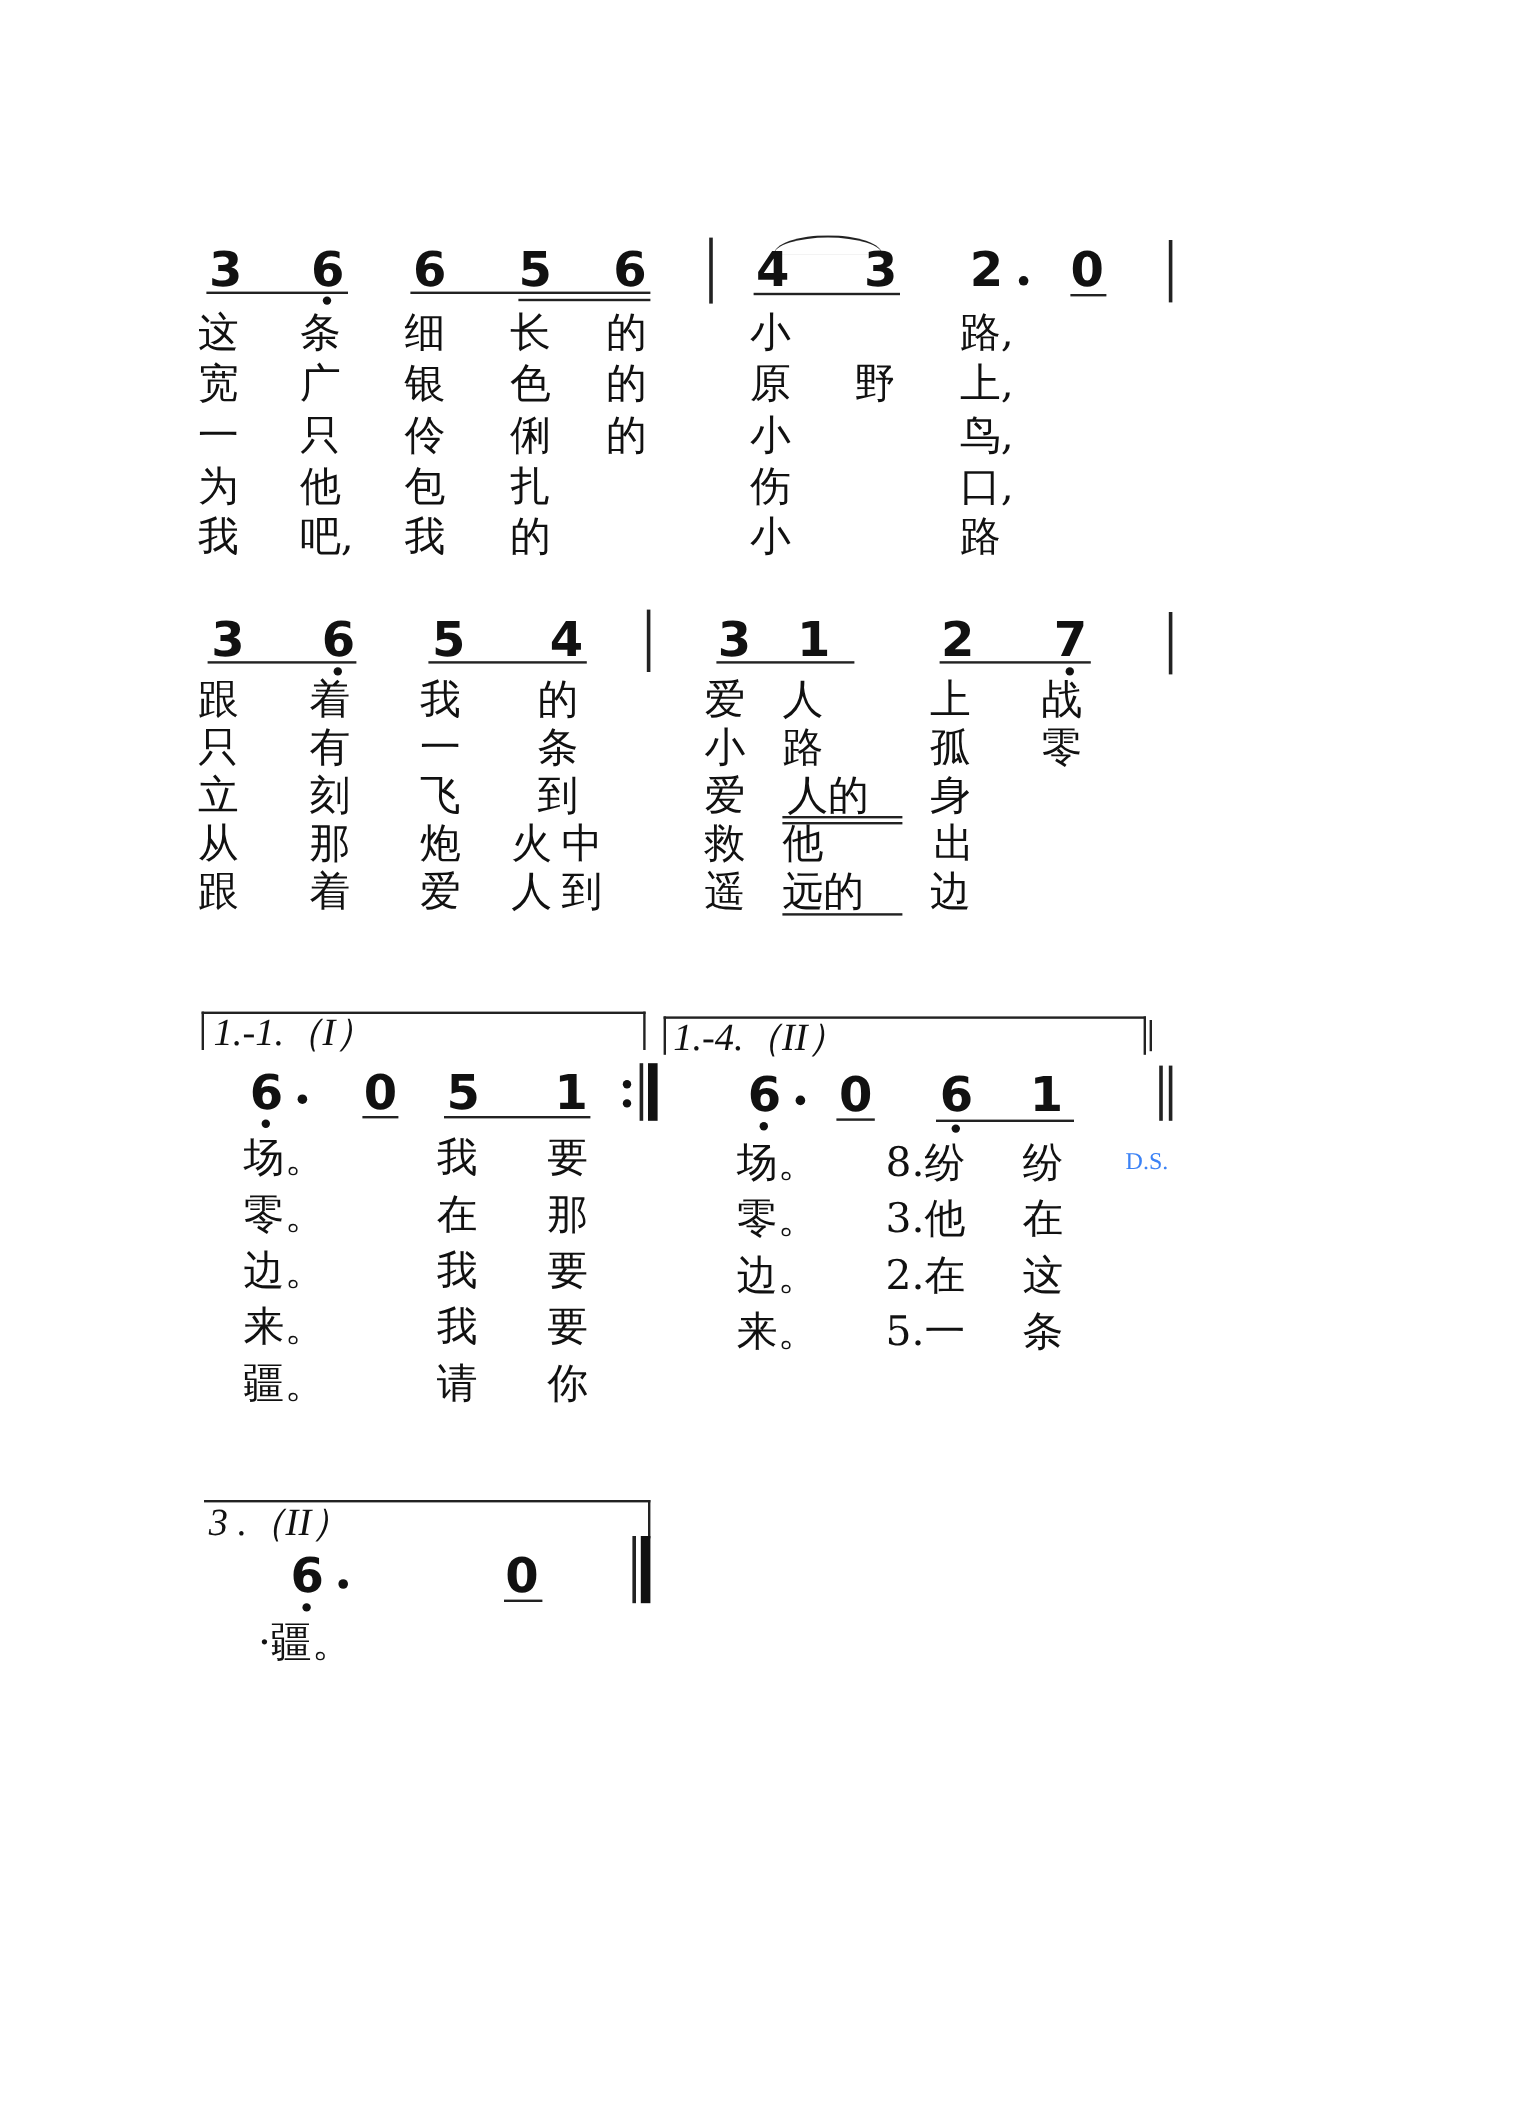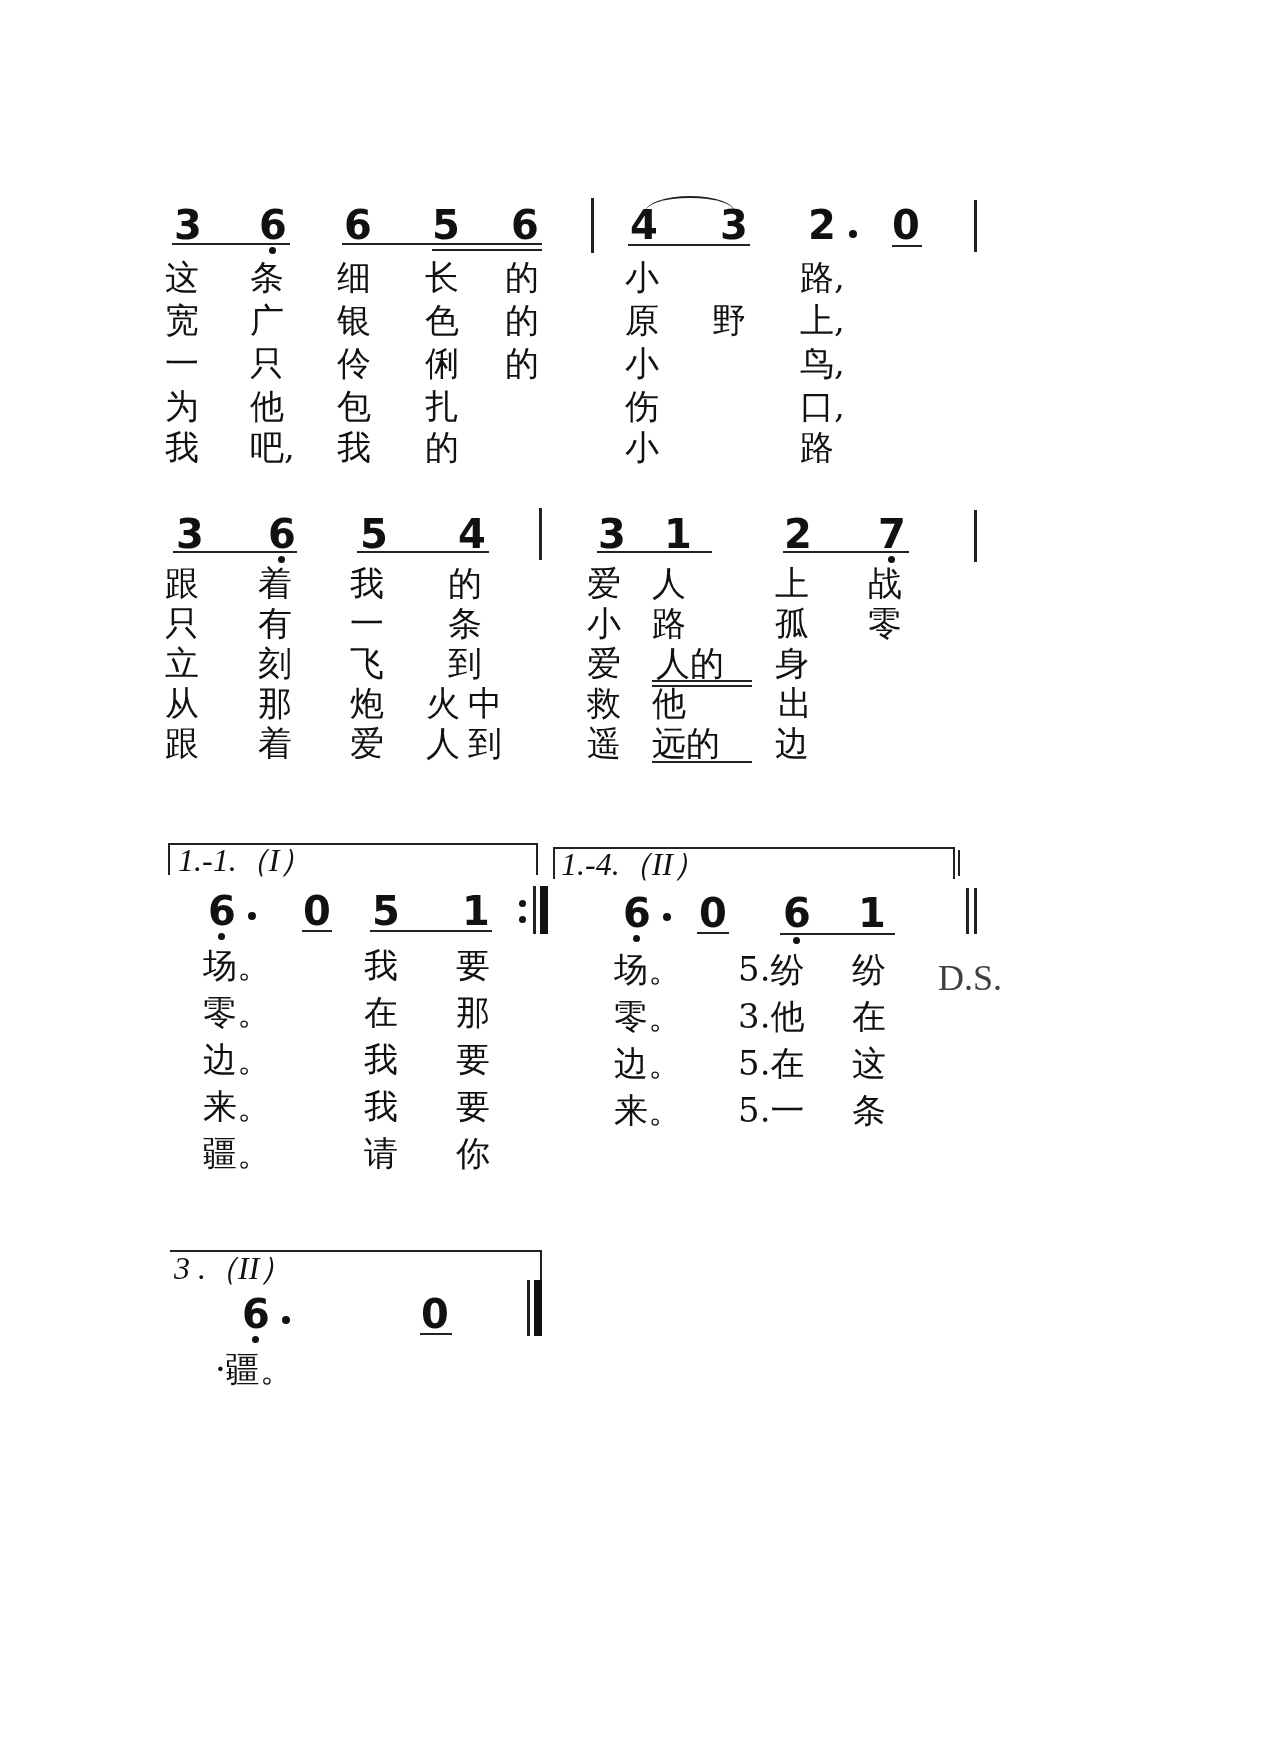--- a/index.html
+++ b/index.html
@@ -6,21 +6,21 @@
   body { width: 1272px; height: 1761px; position: relative; overflow: hidden; color: #111; }
   .note { position: absolute; font-family: "DejaVu Sans", sans-serif; font-weight: bold; font-size: 40px; line-height: 44px; width: 40px; text-align: center; color: #111; }
   .dot-below { position: absolute; width: 7px; height: 7px; border-radius: 50%; background: #111; }
   .aug { position: absolute; width: 8px; height: 8px; border-radius: 50%; background: #111; }
   .uline { position: absolute; height: 2px; background: #222; }
   .bar { position: absolute; width: 3px; background: #222; }
   .bar-thick { position: absolute; width: 8px; background: #111; }
   .lyric { position: absolute; font-family: "DejaVu Serif", serif; font-size: 34px; line-height: 40px; color: #111; white-space: nowrap; }
   .volta { position: absolute; border-top: 2px solid #222; border-left: 2px solid #222; border-right: 2px solid #222; height: 32px; }
   .volta-label { position: absolute; font-family: "Liberation Serif", serif; font-style: italic; font-size: 32px; line-height: 34px; color: #111; white-space: nowrap; }
-  .ds { position: absolute; font-family: "Liberation Serif", serif; font-size: 36px; color: #404040; }
+  .ds { position: absolute; font-family: "Liberation Serif", serif; font-size: 20px; color: #3b82f6; }
   .repeat-dot { position: absolute; width: 7px; height: 7px; border-radius: 50%; background: #111; }
   .slur { position: absolute; border-top: 2px solid #222; border-radius: 50% 50% 0 0 / 100% 100% 0 0; height: 14px; }
 </style>
 </head>
 <body>
 
 <div>
 
   <div class="note" style="left:168px;top:203px;">3</div>
   <div class="note" style="left:253px;top:203px;">6</div>
@@ -221,29 +221,29 @@
     <div class="lyric" style="left:364px;top:1086px;">我</div>
     <div class="lyric" style="left:456px;top:1086px;">要</div>
 
     <div class="lyric" style="left:203px;top:1133px;">疆。</div>
     <div class="lyric" style="left:364px;top:1133px;">请</div>
     <div class="lyric" style="left:456px;top:1133px;">你</div>
   </div>
 
   <div>
     <div class="lyric" style="left:614px;top:949px;">场。</div>
-    <div class="lyric" style="left:738px;top:949px;">5.纷</div>
+    <div class="lyric" style="left:738px;top:949px;">8.纷</div>
     <div class="lyric" style="left:852px;top:949px;">纷</div>
 
     <div class="lyric" style="left:614px;top:996px;">零。</div>
     <div class="lyric" style="left:738px;top:996px;text-align:center;">3.他</div>
     <div class="lyric" style="left:852px;top:996px;">在</div>
 
     <div class="lyric" style="left:614px;top:1043px;">边。</div>
-    <div class="lyric" style="left:738px;top:1043px;">5.在</div>
+    <div class="lyric" style="left:738px;top:1043px;">2.在</div>
     <div class="lyric" style="left:852px;top:1043px;">这</div>
 
     <div class="lyric" style="left:614px;top:1090px;">来。</div>
     <div class="lyric" style="left:738px;top:1090px;">5.一</div>
     <div class="lyric" style="left:852px;top:1090px;">条</div>
   </div>
 
   <div class="ds" style="left:938px;top:957px;">D.S.</div>
 </div>
 

